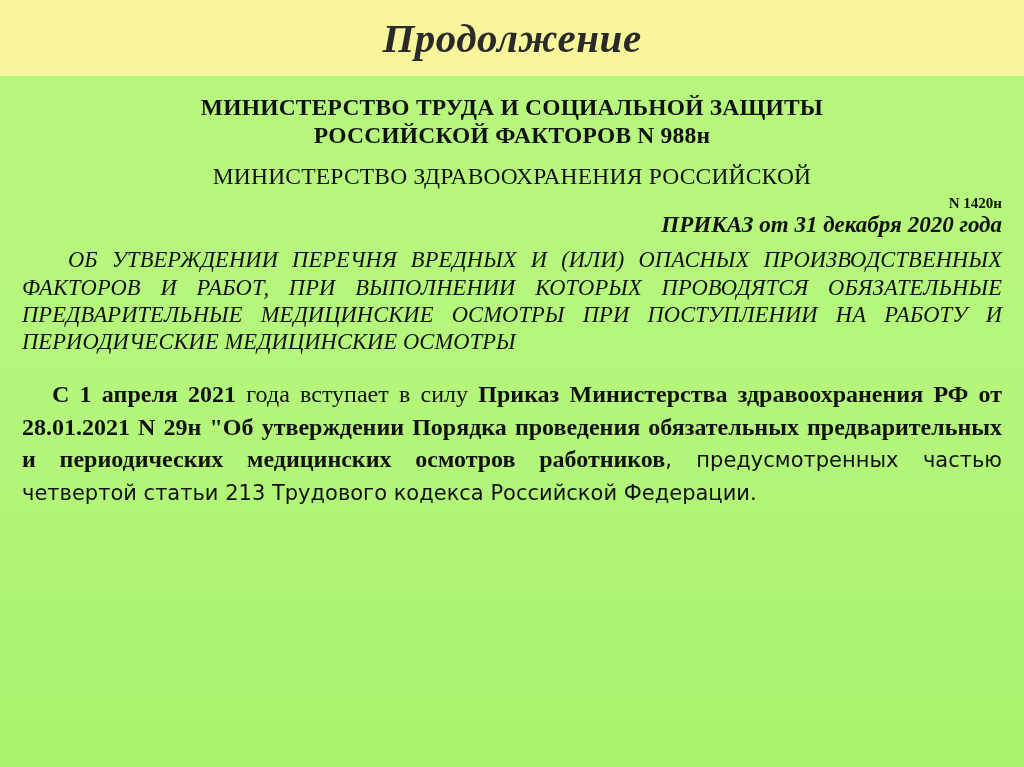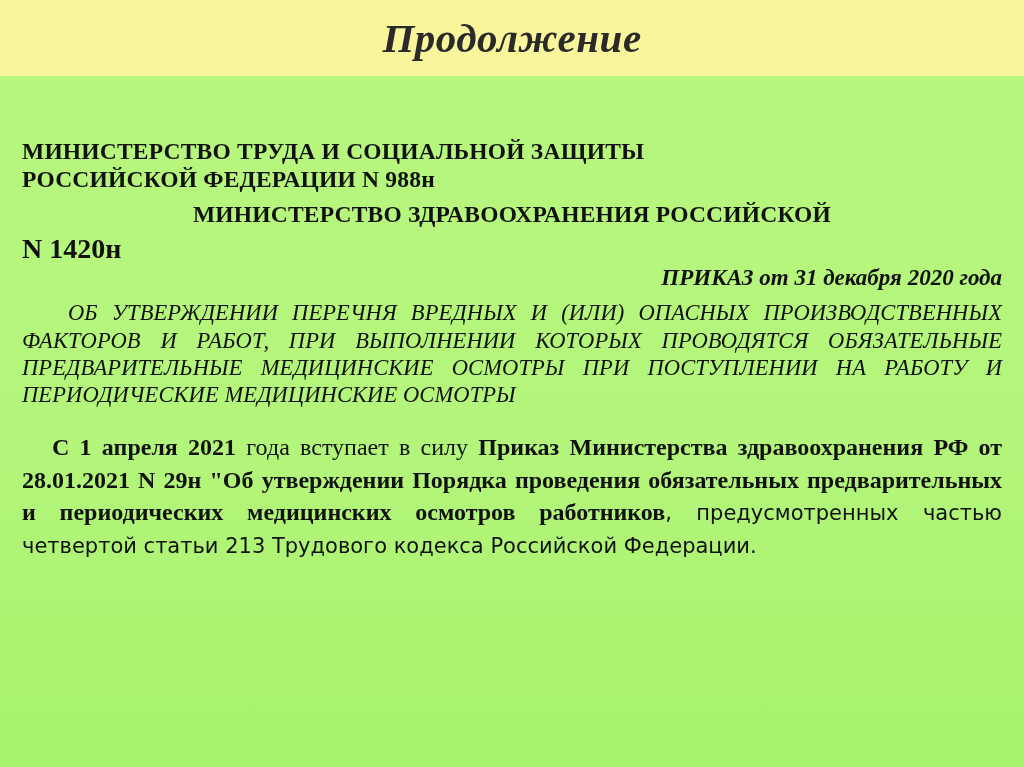--- a/index.html
+++ b/index.html
@@ -39,44 +39,43 @@
     color: #2a2a2a;
     letter-spacing: 0.5px;
     line-height: 1;
   }
   .content {
     flex: 1;
     padding: 18px 22px 0 22px;
     box-sizing: border-box;
   }
   .org-block {
-    text-align: left;
+    text-align: center;
     font-weight: bold;
     font-size: 23.5px;
     color: #111;
     line-height: 1.18;
     letter-spacing: 0.2px;
-    margin-top: 44px;
   }
   .org-line-2 {
     margin-top: 0px;
   }
   .org-block-2 {
     text-align: center;
-    font-weight: bold;
+    font-weight: normal;
     font-size: 23.5px;
     color: #111;
     line-height: 1.18;
-    margin-top: 8px;
+    margin-top: 14px;
     letter-spacing: 0.2px;
   }
   .org-number {
-    text-align: left;
+    text-align: right;
     font-weight: bold;
-    font-size: 28px;
+    font-size: 15px;
     color: #111;
     margin-top: 4px;
   }
   .order-line {
     text-align: right;
     font-weight: bold;
     font-style: italic;
     font-size: 23px;
     color: #111;
   }
@@ -118,21 +117,21 @@
 <div class="slide">
 
   <div class="title-band">
     <div class="slide-title">Продолжение</div>
   </div>
 
   <div class="content">
 
     <div class="org-block">
       <div>МИНИСТЕРСТВО ТРУДА И СОЦИАЛЬНОЙ ЗАЩИТЫ</div>
-      <div class="org-line-2">РОССИЙСКОЙ ФЕДЕРАЦИИ   N 988н</div>
+      <div class="org-line-2">РОССИЙСКОЙ ФАКТОРОВ   N 988н</div>
     </div>
 
     <div class="org-block-2">
       <div>МИНИСТЕРСТВО ЗДРАВООХРАНЕНИЯ РОССИЙСКОЙ</div>
     </div>
 
     <div class="org-number">N 1420н</div>
 
     <div class="order-line">ПРИКАЗ  от 31 декабря 2020 года</div>
 

